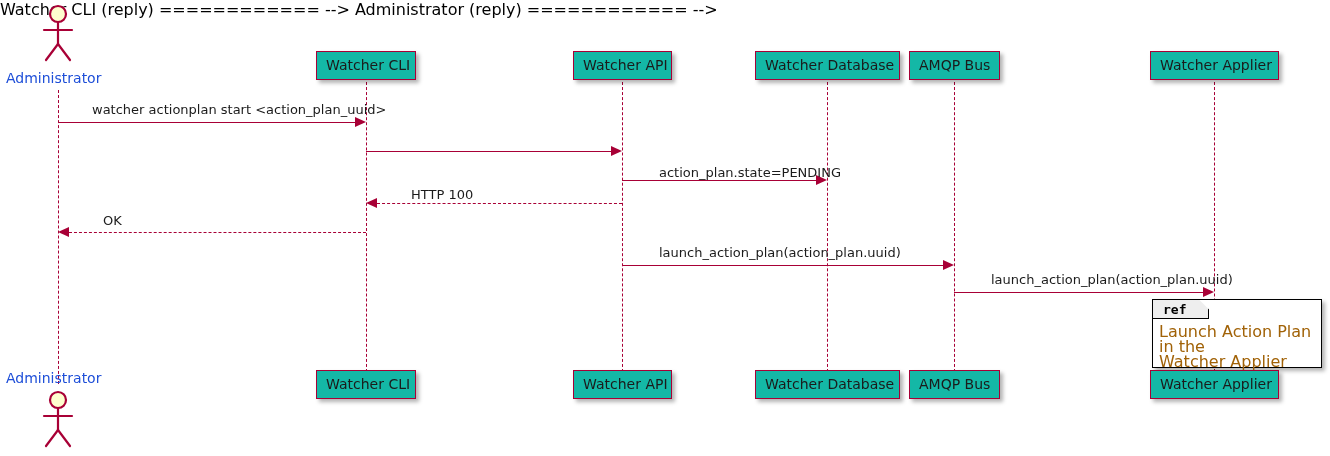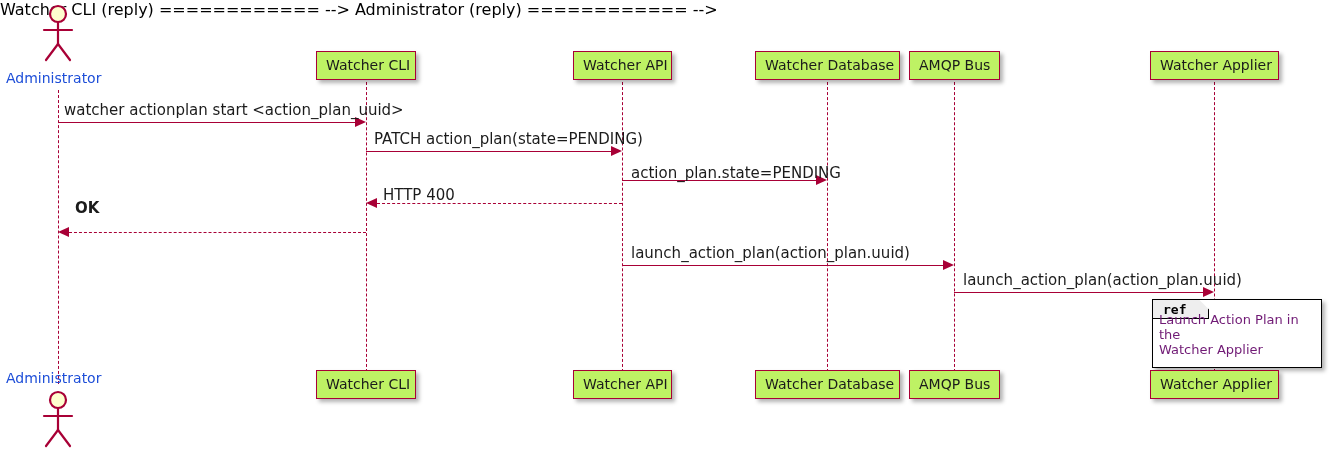--- a/index.html
+++ b/index.html
@@ -23,21 +23,21 @@
   .lifeline {
     position: absolute;
     width: 0;
     border-left: 1px dashed #A80036;
     top: 0;
   }
 
   
   .participant {
     position: absolute;
-    background: #bef264;
+    background: #14b8a6;
     border: 1.5px solid #A80036;
     color: #1b1b1b;
     font-size: 14px;
     line-height: 1;
     padding: 6px 9px 7px 9px;
     white-space: nowrap;
     box-sizing: border-box;
     box-shadow: 3px 3px 4px rgba(0,0,0,0.30);
     text-align: center;
   }
@@ -76,24 +76,25 @@
     border-bottom: 5px solid transparent;
     border-left: 11px solid #A80036;
   }
   .arrowhead.left {
     border-top: 5px solid transparent;
     border-bottom: 5px solid transparent;
     border-right: 11px solid #A80036;
   }
   .msg-label {
     position: absolute;
-    font-size: 15px;
+    font-size: 13px;
     color: #1b1b1b;
     white-space: nowrap;
     line-height: 1;
+    margin-left: 28px;
   }
 
   
   .ref-box {
     position: absolute;
     background: #ffffff;
     border: 1.5px solid #000000;
     box-sizing: border-box;
     box-shadow: 3px 3px 4px rgba(0,0,0,0.30);
   }
@@ -114,23 +115,23 @@
   .ref-tab-label {
     font-family: "DejaVu Sans Mono", "Liberation Mono", monospace;
     font-weight: bold;
     font-size: 13px;
     color: #000000;
     line-height: 1;
   }
   .ref-body {
     position: absolute;
     left: 6px;
-    top: 12px;
-    font-size: 13px;
-    color: #701a75;
+    top: 24px;
+    font-size: 16px;
+    color: #a16207;
     line-height: 15px;
     white-space: pre-line;
   }
 </style>
 </head>
 <body>
 
 <div id="diagram">
 
   
@@ -163,36 +164,35 @@
   <div class="participant" style="left:1150px; top:51px; width:129px;">Watcher Applier</div>
 
   
   <div class="msg-line" style="left:58px; top:122px; width:300px;"></div>
   <div class="arrowhead right" style="left:355px; top:117px;"></div>
   <div class="msg-label" style="left:64px; top:103px;">watcher actionplan start &lt;action_plan_uuid&gt;</div>
 
   
   <div class="msg-line" style="left:366px; top:151px; width:248px;"></div>
   <div class="arrowhead right" style="left:611px; top:146px;"></div>
-  <div class="msg-label" style="left:374px; top:132px;">PATCH action_plan(state=PENDING)</div>
 
   
   <div class="msg-line" style="left:622px; top:180px; width:197px;"></div>
   <div class="arrowhead right" style="left:816px; top:175px;"></div>
   <div class="msg-label" style="left:631px; top:166px;">action_plan.state=PENDING</div>
 
    Watcher CLI (reply) ============ --&gt;
   <div class="msg-line dashed" style="left:377px; top:203px; width:245px;"></div>
   <div class="arrowhead left" style="left:366px; top:198px;"></div>
-  <div class="msg-label" style="left:383px; top:188px;">HTTP 400</div>
+  <div class="msg-label" style="left:383px; top:188px;">HTTP 100</div>
 
    Administrator (reply) ============ --&gt;
   <div class="msg-line dashed" style="left:69px; top:232px; width:297px;"></div>
   <div class="arrowhead left" style="left:58px; top:227px;"></div>
-  <div class="msg-label" style="left:75px; top:201px;font-weight:bold;">OK</div>
+  <div class="msg-label" style="left:75px; top:214px;">OK</div>
 
   
   <div class="msg-line" style="left:622px; top:265px; width:324px;"></div>
   <div class="arrowhead right" style="left:943px; top:260px;"></div>
   <div class="msg-label" style="left:631px; top:246px;">launch_action_plan(action_plan.uuid)</div>
 
   
   <div class="msg-line" style="left:954px; top:292px; width:252px;"></div>
   <div class="arrowhead right" style="left:1203px; top:287px;"></div>
   <div class="msg-label" style="left:963px; top:273px;">launch_action_plan(action_plan.uuid)</div>

